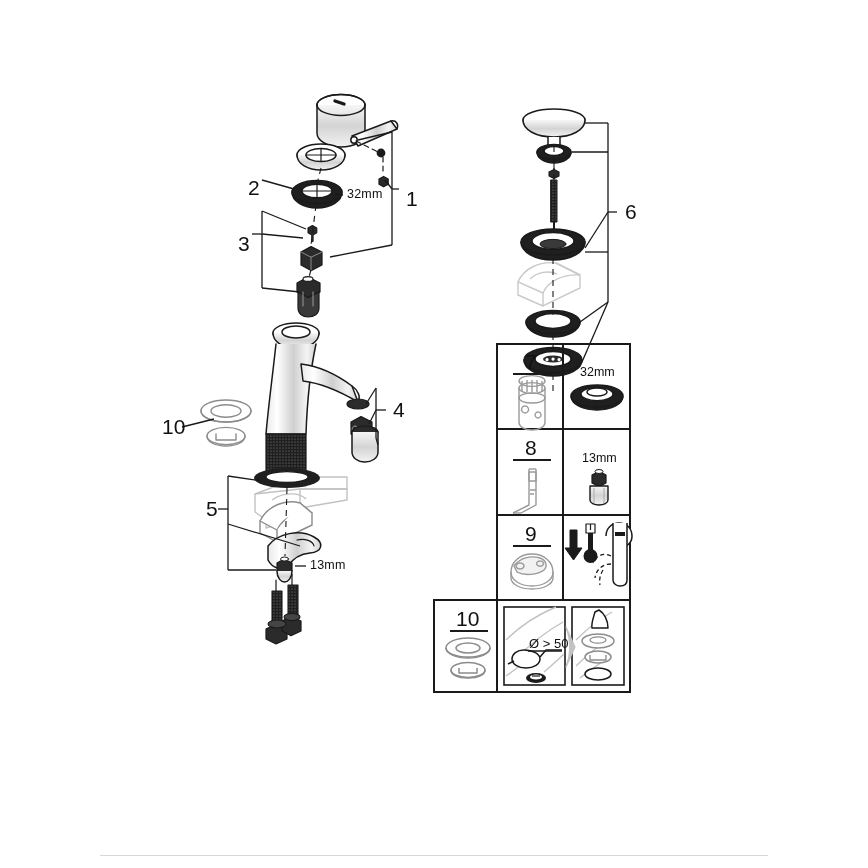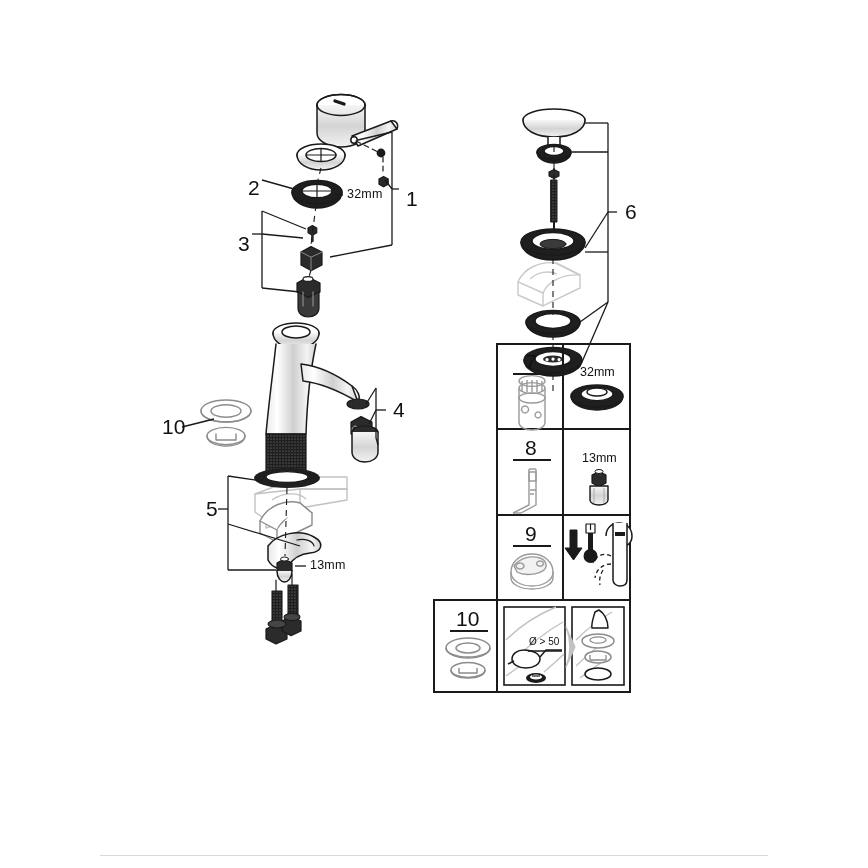--- a/index.html
+++ b/index.html
@@ -444,16 +444,16 @@
   <div class="lbl dim" style="left:347px;top:188px;">32mm</div>
   <div class="lbl dim" style="left:310px;top:559px;">13mm</div>
 
   <div class="lbl tblnum" style="left:525px;top:351px;">7</div>
   <div class="lbl tblnum" style="left:525px;top:437px;">8</div>
   <div class="lbl tblnum" style="left:525px;top:523px;">9</div>
   <div class="lbl tblnum" style="left:456px;top:608px;">10</div>
 
   <div class="lbl tbldim" style="left:580px;top:366px;">32mm</div>
   <div class="lbl tbldim" style="left:582px;top:452px;">13mm</div>
-  <div class="lbl tbldim" style="left:529px;top:637px;font-size:10px;">Ø &gt; 50</div>
+  <div class="lbl tbldim" style="left:529px;top:637px;font-size:13px;">Ø &gt; 50</div>
 
   <div class="footrule"></div>
 </div>
 
 </body></html>

